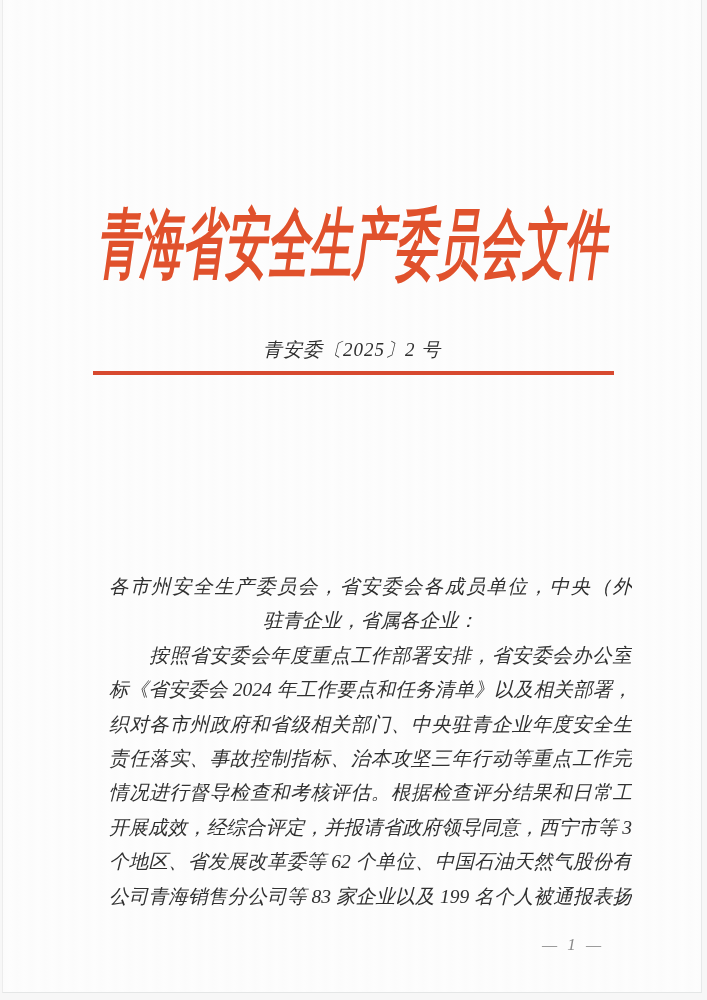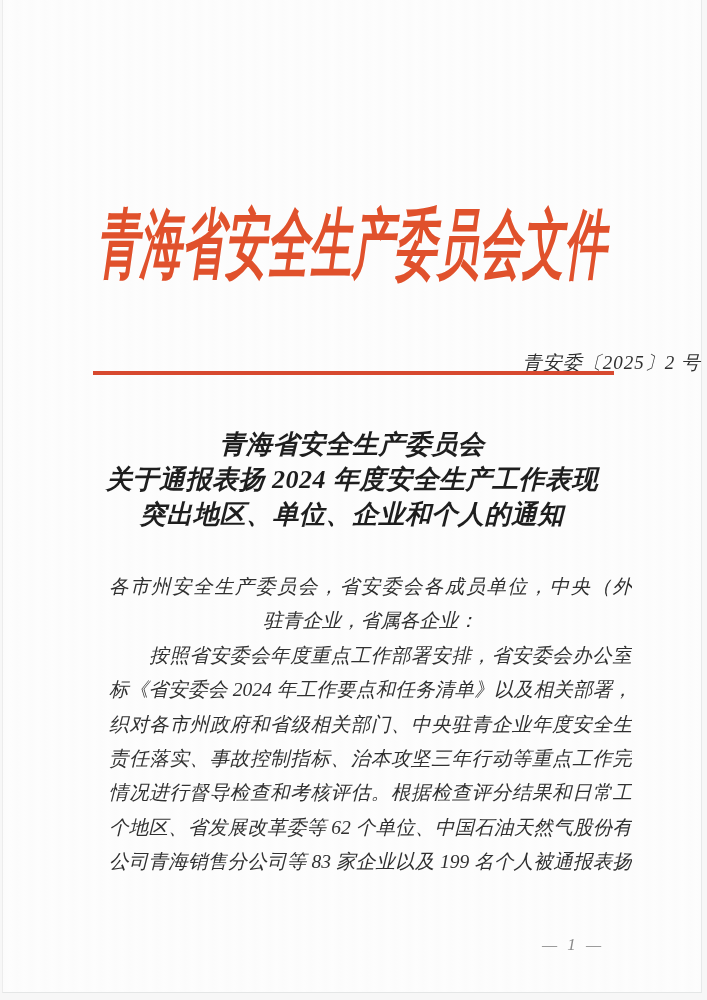--- a/index.html
+++ b/index.html
@@ -39,26 +39,25 @@
     color: var(--header-red, #e0512c);
     transform: scaleY(1.8);
     transform-origin: center center;
     white-space: nowrap;
   }
   .doc-number {
     position: absolute;
     top: 338px;
     left: 0;
     width: 100%;
-    text-align: right;
+    text-align: center;
     font-size: 19px;
     line-height: 24px;
     color: #2f2f2f;
     letter-spacing: 1px;
-    margin-top: 13px;
   }
   .red-rule {
     position: absolute;
     top: 371px;
     left: 90px;
     width: 521px;
     height: 4px;
     background: var(--rule-red, #d7492f);
   }
   .doc-title {
@@ -114,33 +113,29 @@
 <body>
 
 <div class="page">
 
   <div class="header-title">青海省安全生产委员会文件</div>
 
   <div class="doc-number">青安委〔2025〕2 号</div>
 
   <div class="red-rule"></div>
 
-  <div class="doc-title">
-      <div class="title-line">青海省安全生产委员会</div>
-      <div class="title-line">关于通报表扬 2024 年度安全生产工作表现</div>
-      <div class="title-line">突出地区、单位、企业和个人的通知</div>
-    </div>
 
   <div class="doc-body">
       <div class="body-line fill">各市州安全生产委员会，省安委会各成员单位，中央（外省）</div>
       <div class="body-line">驻青企业，省属各企业：</div>
       <div class="body-line fill">　　按照省安委会年度重点工作部署安排，省安委会办公室对</div>
       <div class="body-line fill">标《省安委会 2024 年工作要点和任务清单》以及相关部署，组</div>
       <div class="body-line fill">织对各市州政府和省级相关部门、中央驻青企业年度安全生产</div>
       <div class="body-line fill">责任落实、事故控制指标、治本攻坚三年行动等重点工作完成</div>
       <div class="body-line fill">情况进行督导检查和考核评估。根据检查评分结果和日常工作</div>
+      <div class="body-line fill">开展成效，经综合评定，并报请省政府领导同意，西宁市等 3</div>
       <div class="body-line fill">个地区、省发展改革委等 62 个单位、中国石油天然气股份有限</div>
       <div class="body-line fill">公司青海销售分公司等 83 家企业以及 199 名个人被通报表扬为</div>
     </div>
 
   <div class="page-number">— 1 —</div>
 
 </div>
 
 </body></html>

